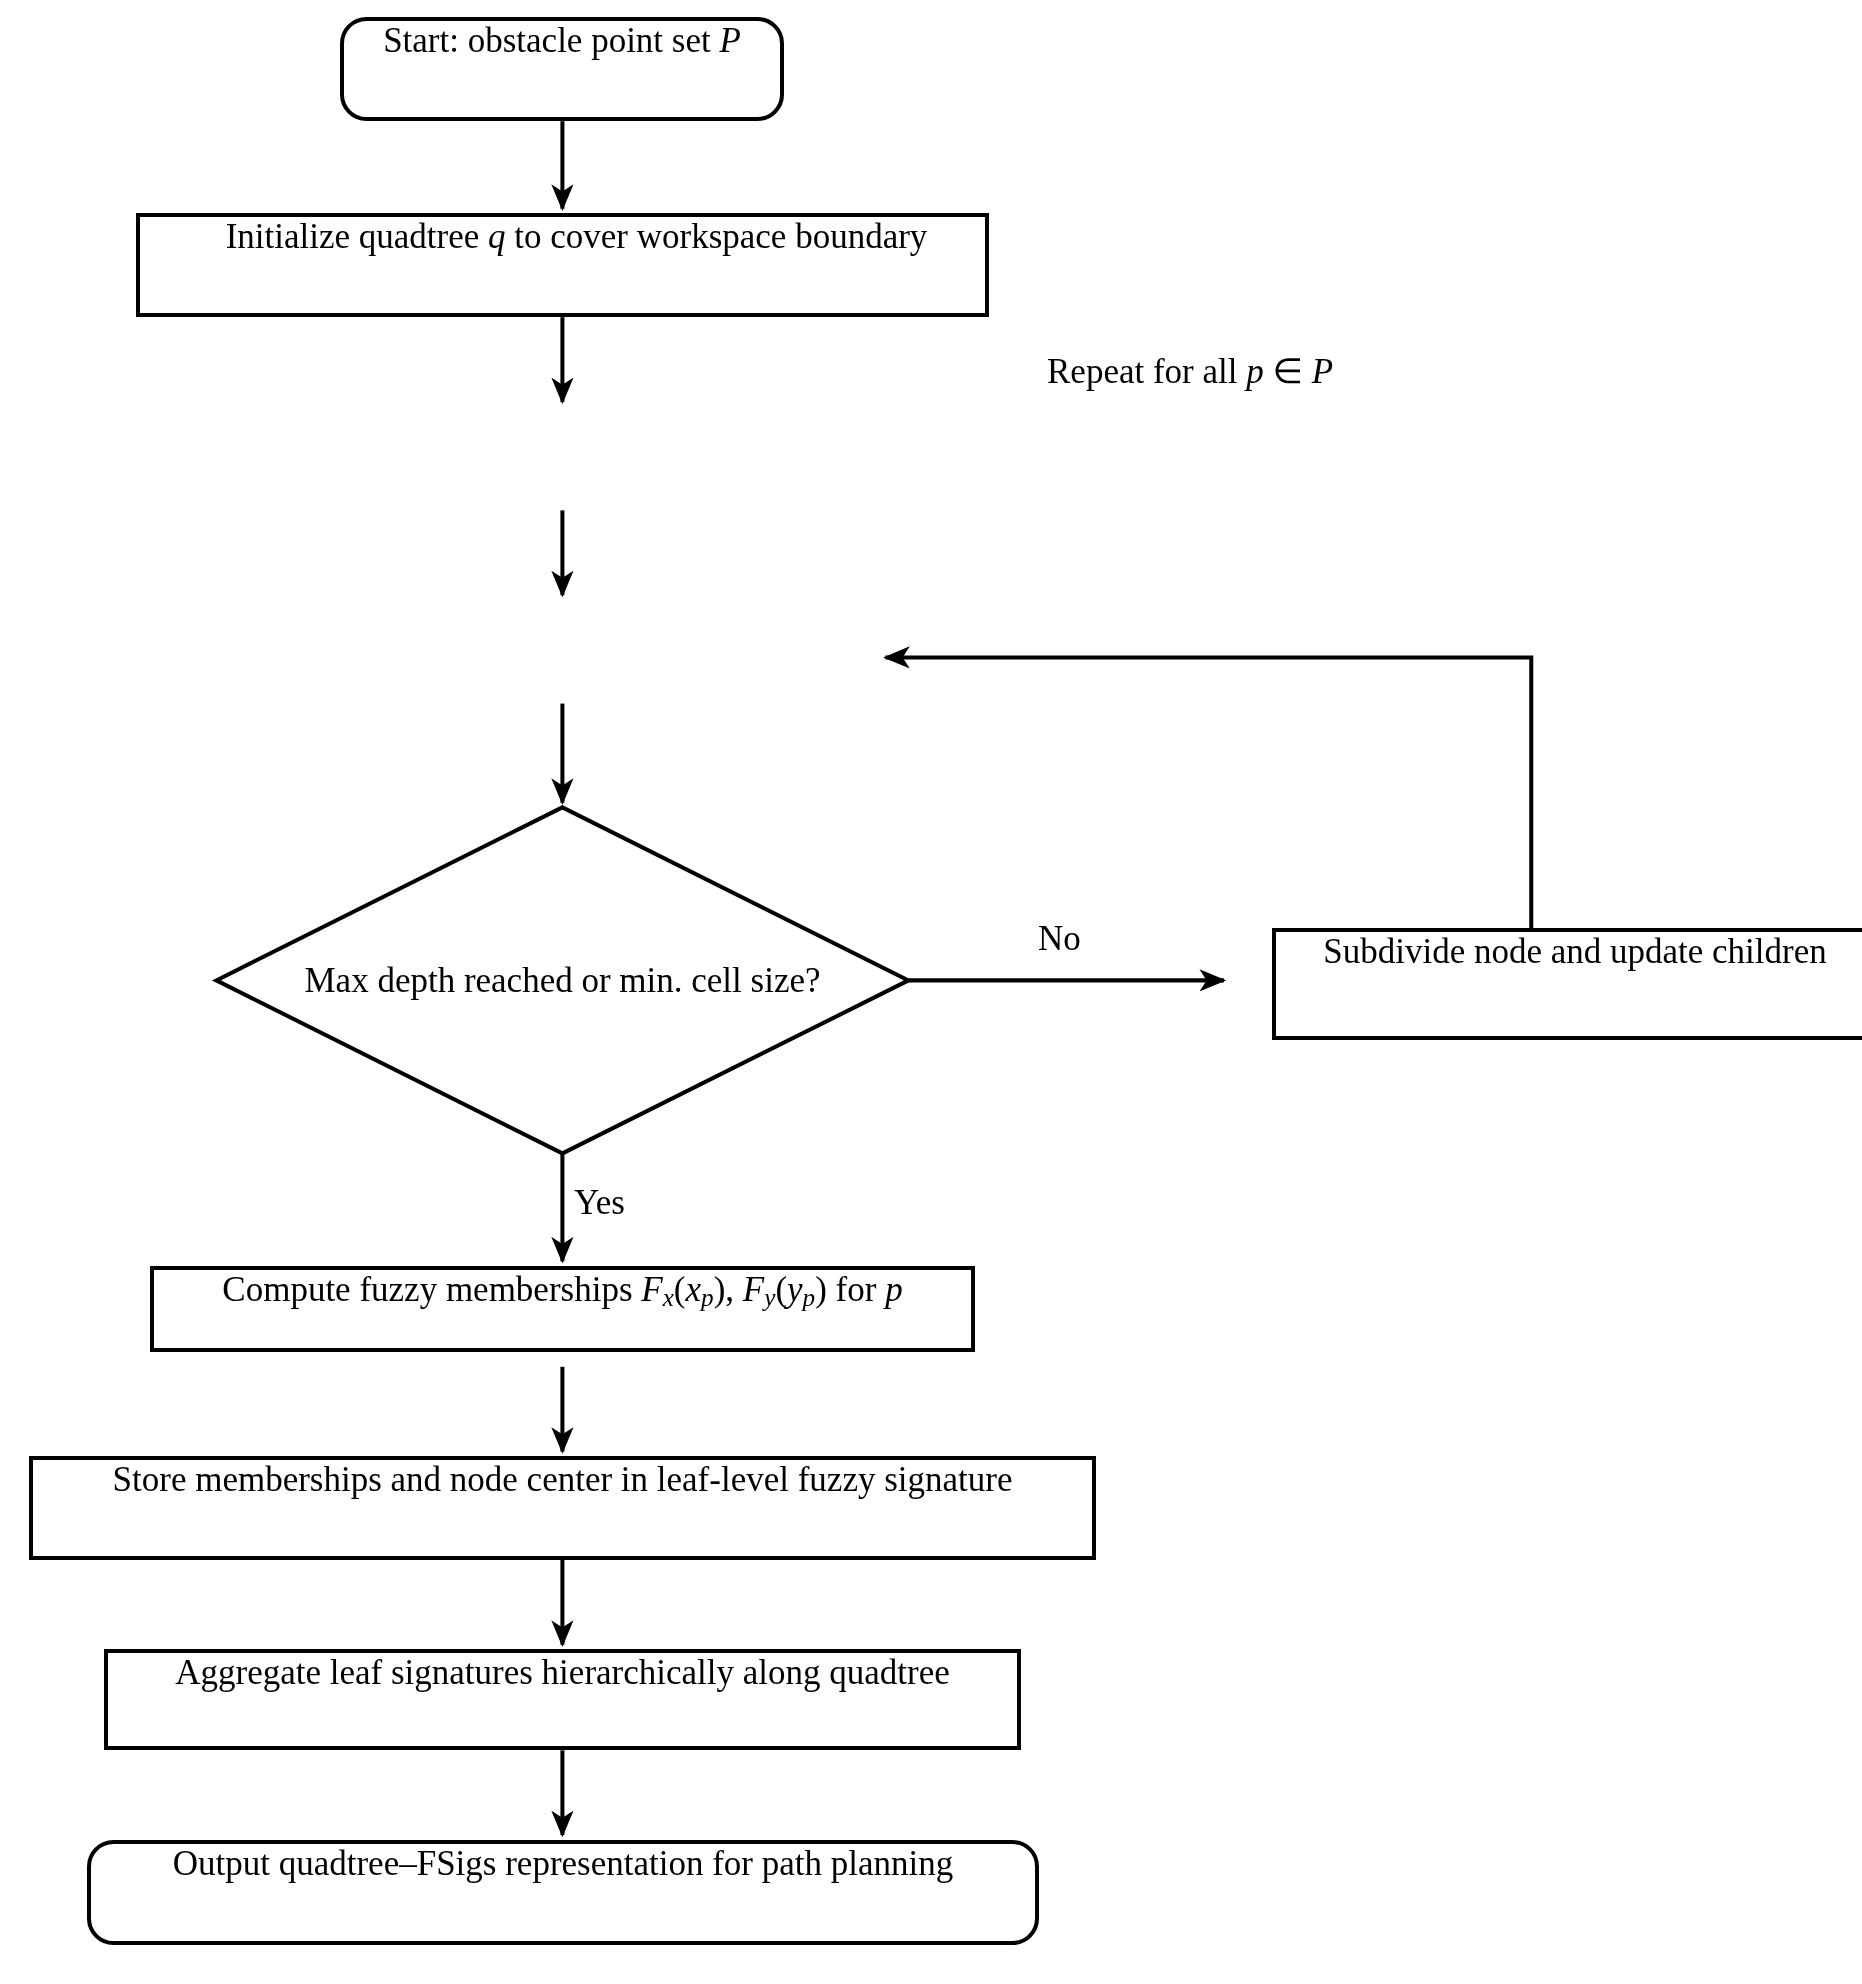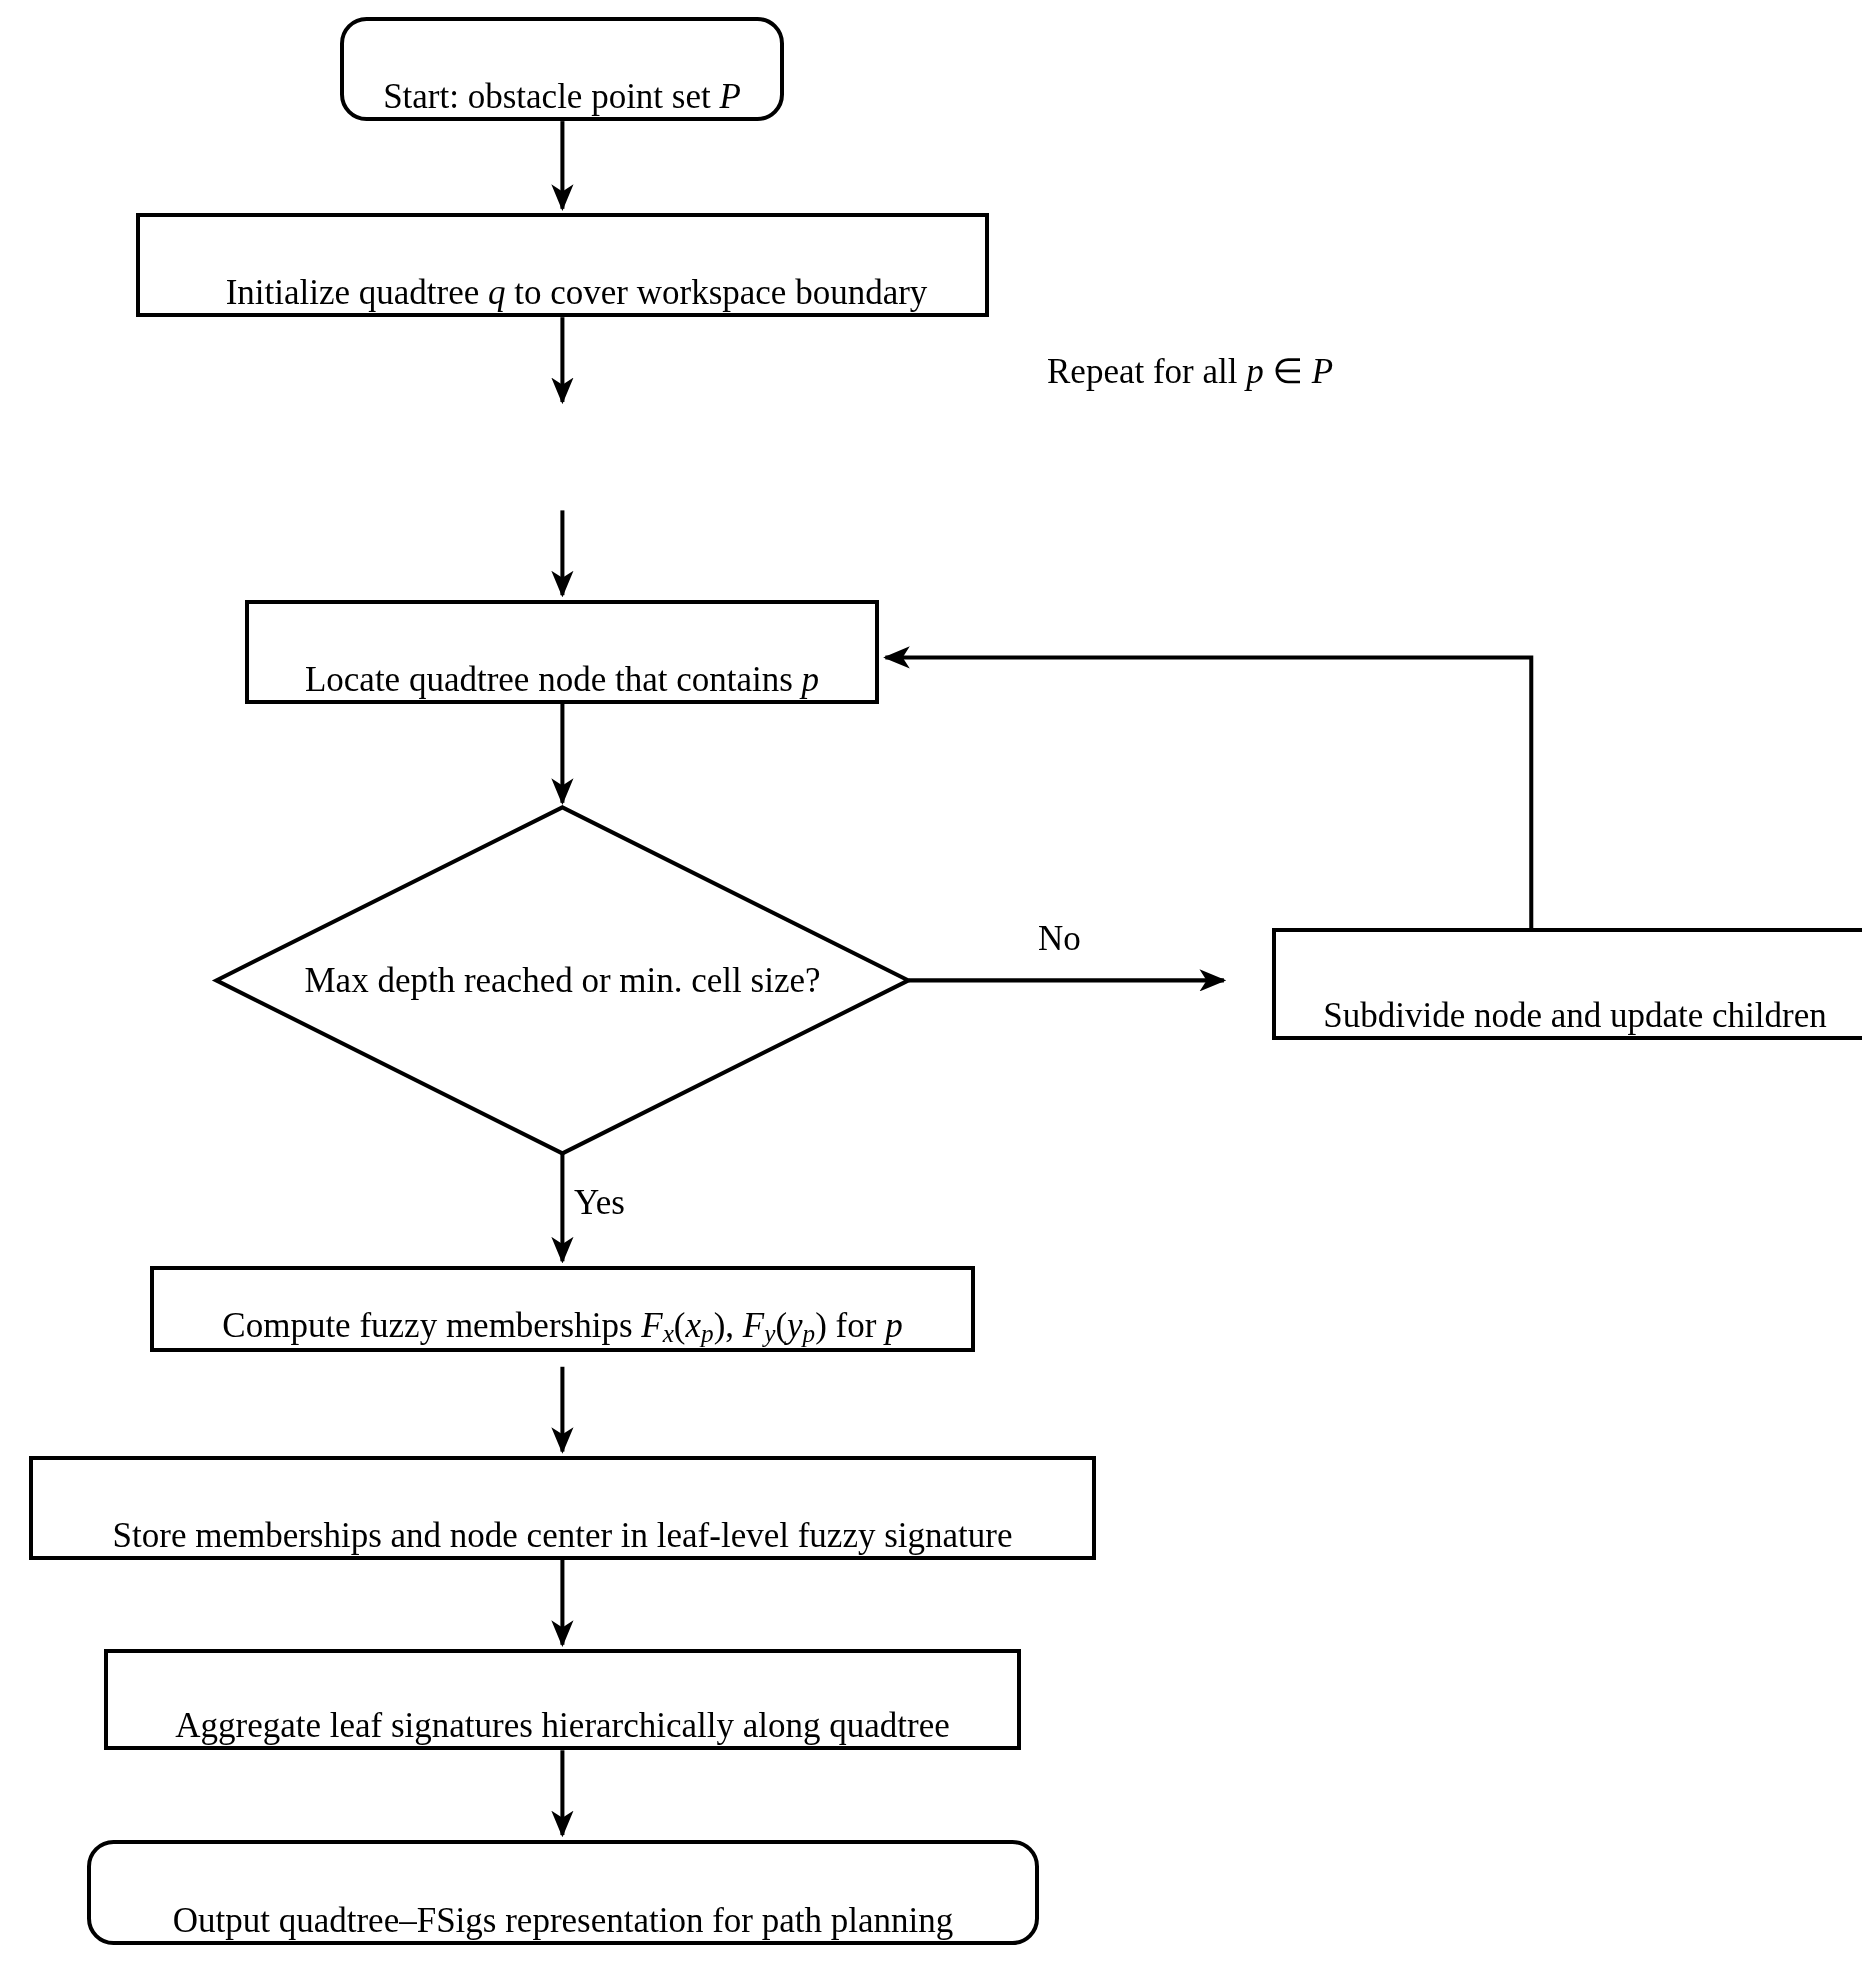--- a/index.html
+++ b/index.html
@@ -16,21 +16,21 @@
     position: absolute;
     left: 0; top: 0;
     width: 1863px; height: 1985px;
   }
   .node {
     position: absolute;
     box-sizing: border-box;
     border: 4px solid #000000;
     background: #ffffff;
     display: flex;
-    align-items: flex-end;
+    align-items: flex-start;
     justify-content: center;
     text-align: center;
   }
   .rounded { border-radius: 26.5px; }
   .lbl { white-space: nowrap; }
   .m { font-style: italic; }
   .sub { font-style: italic; font-size: 0.72em; vertical-align: -0.18em; }
   .edge-label { position: absolute; white-space: nowrap; }
   .decision-text {
     position: absolute;
@@ -84,23 +84,20 @@
     <div class="lbl"><span>Start: obstacle point set </span><span class="m">P</span></div>
   </div>
 
   <div class="node" id="n-init">
     <div class="lbl"><span>Initialize quadtree </span><span class="m">q</span><span> to cover workspace boundary</span></div>
   </div>
 
   <div class="edge-label" id="l-repeat"><span>Repeat for all </span><span class="m">p</span><span> ∈ </span><span class="m">P</span></div>
 
 
-  <div class="node" id="n-locate">
-    <div class="lbl"><span>Locate quadtree node that contains </span><span class="m">p</span></div>
-  </div>
 
   <div class="decision-text" id="t-decision">
     <div class="lbl"><span>Max depth reached or min. cell size?</span></div>
   </div>
 
   <div class="edge-label" id="l-no"><span>No</span></div>
 
   <div class="edge-label" id="l-yes"><span>Yes</span></div>
 
   <div class="node" id="n-subdivide">

